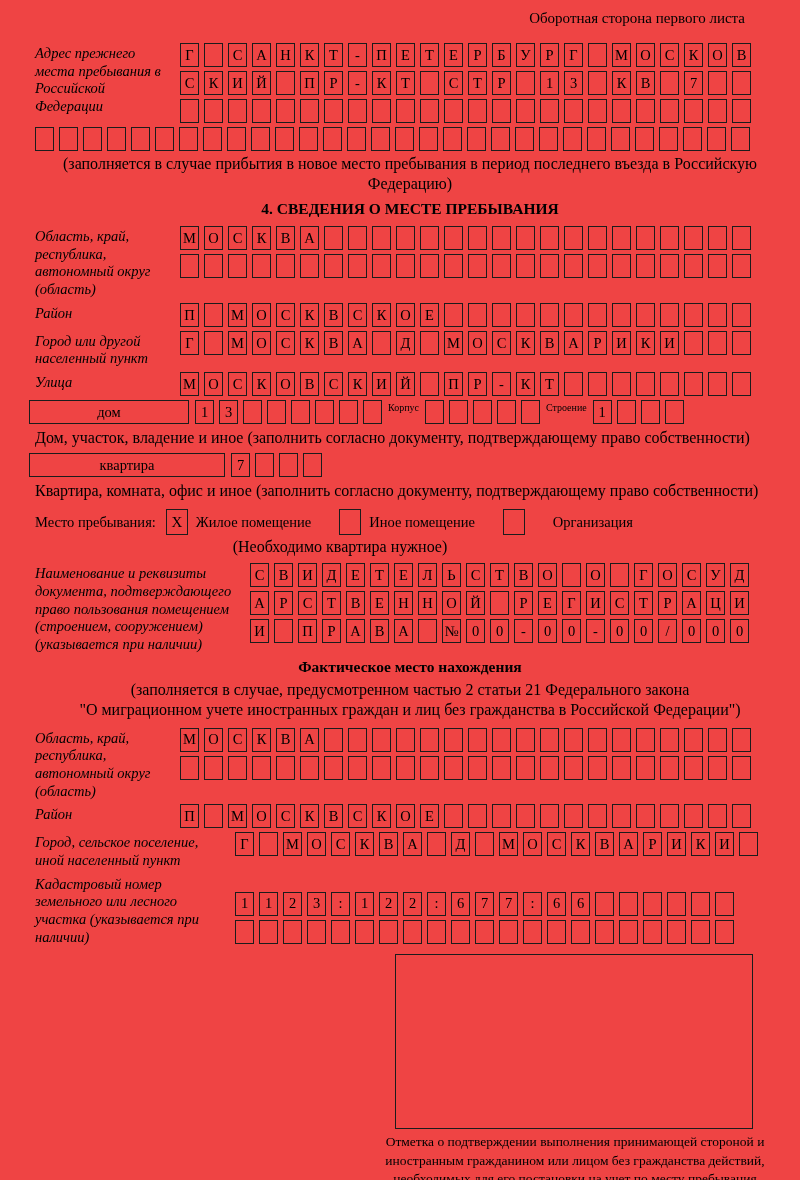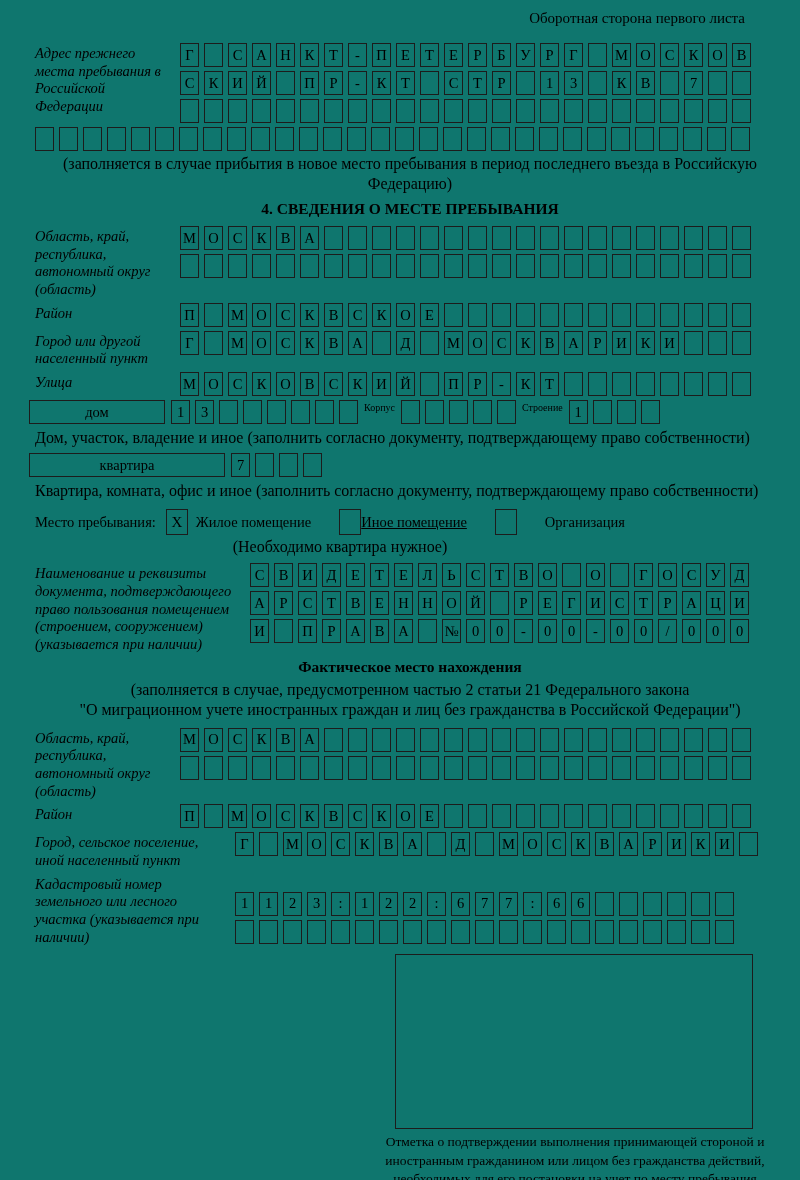--- a/index.html
+++ b/index.html
@@ -1,21 +1,21 @@
 <!DOCTYPE html>
 <html><head>
 <meta charset="utf-8">
 <style>
   * { margin:0; padding:0; box-sizing:border-box; }
   html,body { background:#ffffff; }
   .page {
     position:relative;
     width:800px; height:1180px;
     margin:0 auto;
-    background:#0f766e;
+    background:#ef4444;
     color:#000;
     font-family:"Liberation Serif","DejaVu Serif",serif;
     padding:10px 15px 0 35px;
     overflow:hidden;
   }
   .header-note { text-align:right; font-size:15px; padding-right:40px; margin-bottom:16px; }
 
   .frow { display:flex; align-items:flex-start; margin-bottom:4px; }
   .flabel { font-size:14.5px; line-height:1.22; flex:none; padding-top:2px; padding-right:6px;font-style:italic; }
   .w145 { width:145px; }
@@ -329,21 +329,21 @@
         <span class="cell"></span>
         <span class="cell"></span>
         <span class="cell"></span>
         <span class="cell"></span>
         <span class="cell"></span>
         <span class="cell"></span>
       </div>
   </div>
 
   <div class="frow" style="margin-left:-6px;">
-    <div class="widebox" style="width:136px;text-align:right;">дом</div>
+    <div class="widebox" style="width:160px;text-align:right;">дом</div>
     <div class="cells" style="margin-left:6px;">
         <span class="cell">1</span>
         <span class="cell">3</span>
         <span class="cell"></span>
         <span class="cell"></span>
         <span class="cell"></span>
         <span class="cell"></span>
         <span class="cell"></span>
         <span class="cell"></span>
       </div>
@@ -374,21 +374,21 @@
         <span class="cell"></span>
       </div>
   </div>
   <div class="caption" style="margin-bottom:4px;">Квартира, комната, офис и иное (заполнить согласно документу, подтверждающему право собственности)</div>
 
   <div class="checkrow">
     <span class="opt-label">Место пребывания:</span>
     <span class="checkbox" style="margin-left:10px;">X</span>
     <span class="opt-label" style="margin-left:8px;">Жилое помещение</span>
     <span class="checkbox" style="margin-left:28px;"></span>
-    <span class="opt-label" style="text-decoration:underline;">Иное помещение</span>
+    <span class="opt-label" style="margin-left:8px;">Иное помещение</span>
     <span class="checkbox" style="margin-left:28px;"></span>
     <span class="opt-label" style="margin-left:28px;">Организация</span>
   </div>
   <div class="caption" style="margin-left:175px; width:260px; text-align:center; margin-bottom:6px;">(Необходимо квартира нужное)</div>
 
   <div class="frow">
     <div class="flabel w215">Наименование и реквизиты документа, подтверждающего право пользования помещением (строением, сооружением) (указывается при наличии)</div>
     <div class="cellcol">
       <div class="cells">
           <span class="cell">С</span>

